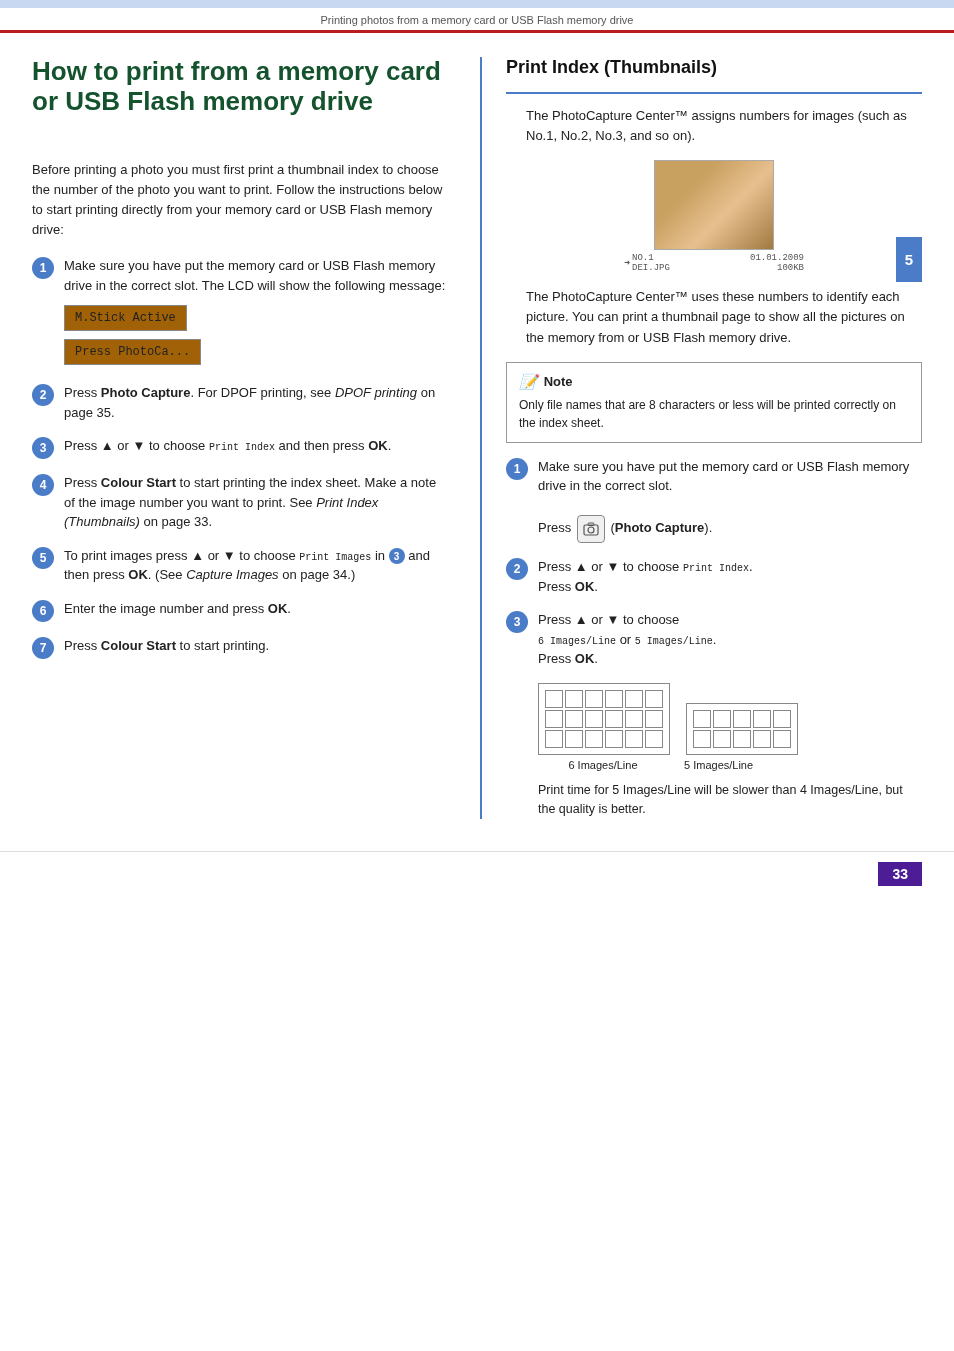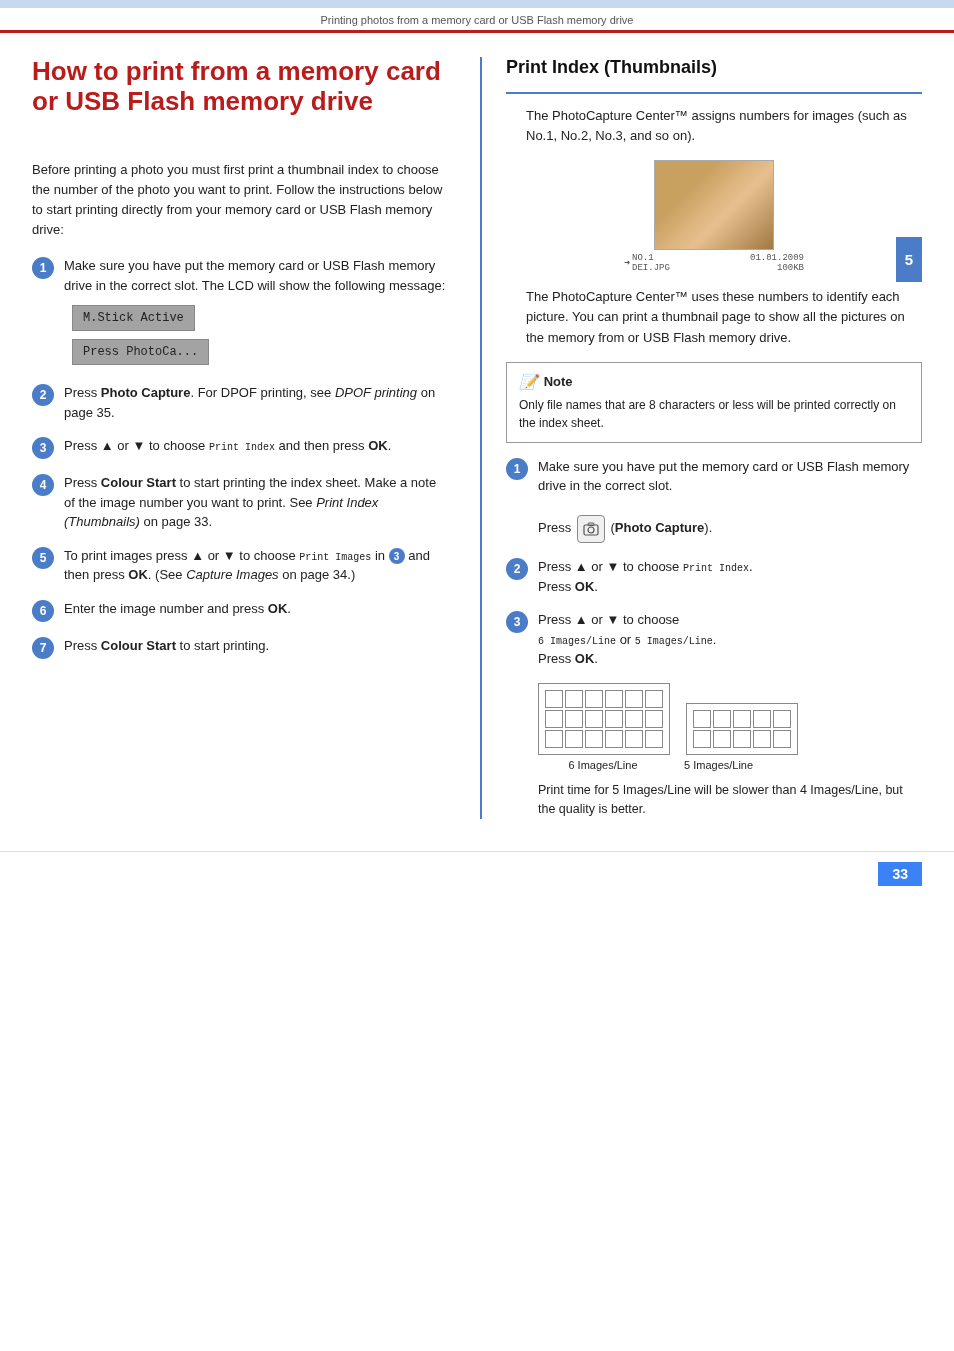--- a/index.html
+++ b/index.html
@@ -36,21 +36,21 @@
       flex: 1;
       min-width: 0;
       border-left: 2px solid #4a7cc7;
       padding-left: 24px;
     }
     h1.main-title {
       font-size: 26px;
       font-weight: 900;
       line-height: 1.15;
       margin-bottom: 4px;
-      color: #b91c1c;
+      color: #14532d;
     }
     .intro-text {
       font-size: 13px;
       line-height: 1.55;
       margin-bottom: 16px;
       margin-top: 43px;
     }
     .step {
       display: flex;
       align-items: flex-start;
@@ -75,22 +75,22 @@
       flex: 1;
       font-size: 13px;
       line-height: 1.5;
     }
     .lcd-box {
       display: inline-block;
       border: 1px solid #888;
       font-family: 'Courier New', monospace;
       font-size: 12px;
       padding: 3px 10px;
-      margin: 4px 8px;
-      background: #a3a3a3;
+      margin: 4px 0;
+      background: #a16207;
     }
     .inline-code {
       font-family: 'Courier New', monospace;
       font-size: 10px;
     }
     .section-title {
       font-size: 18px;
       font-weight: 900;
       color: #111;
       margin-bottom: 10px;
@@ -215,21 +215,21 @@
     .footer-area {
       display: flex;
       justify-content: flex-end;
       align-items: center;
       padding: 10px 32px 10px 32px;
       border-top: 1px solid #ddd;
       margin-top: 8px;
       position: relative;
     }
     .page-num-badge {
-      background: #3b82f6;
+      background: #4c1d95;
       color: #fff;
       font-weight: bold;
       font-size: 14px;
       padding: 4px 14px;
     }
     .chapter-marker {
       position: absolute;
       right: 0;
       top: 180px;
       background: #4a7cc7;

